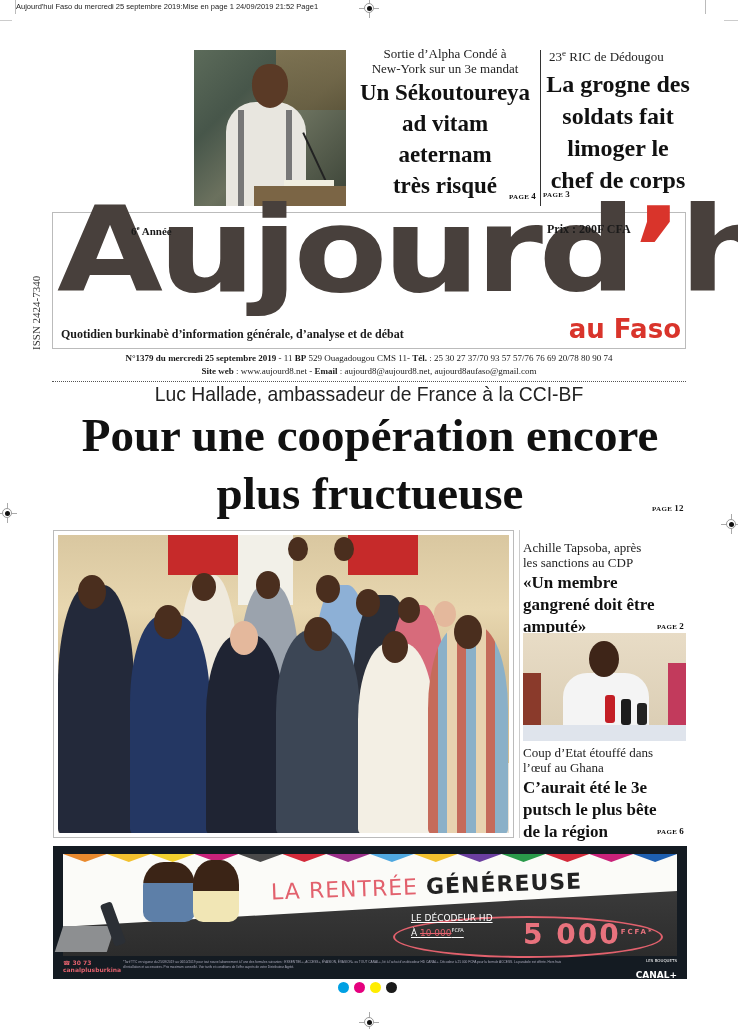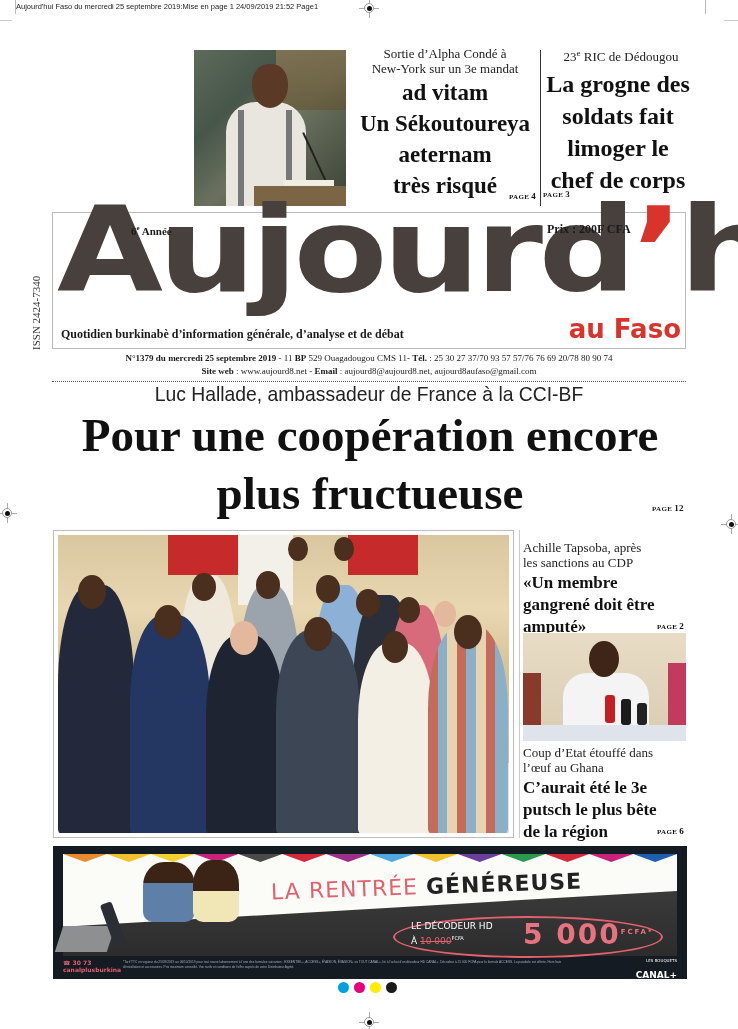--- a/index.html
+++ b/index.html
@@ -82,21 +82,21 @@
   
   .ad { position: absolute; left: 53px; top: 846px; width: 634px; height: 133px; background: #141b22; overflow: hidden; }
   .ad-white { position: absolute; left: 10px; top: 8px; width: 614px; height: 92px; background: #fbfbf8; clip-path: polygon(0 0, 100% 0, 100% 55%, 0 100%); }
   .ad-chalk { position: absolute; left: 10px; top: 45px; width: 614px; height: 65px; background: linear-gradient(180deg, #3a3a3a, #2c2c2c); clip-path: polygon(0 55%, 100% 0, 100% 100%, 0 100%); }
   .zigzag { position: absolute; left: 10px; top: 8px; width: 614px; height: 8px; display: flex; }
   .zigzag span { flex: 1; height: 8px; clip-path: polygon(0 0, 100% 0, 50% 100%); }
   .ad-title { position: absolute; left: 218px; top: 28px; font-family: "DejaVu Sans", sans-serif; font-size: 22px; letter-spacing: 1px; white-space: nowrap; transform: rotate(-2deg); }
   .ad-title .pink { color: #e2616d; }
   .ad-title .dark { color: #222; font-weight: bold; }
   .ad-oval { position: absolute; left: 340px; top: 70px; width: 270px; height: 42px; border: 2px solid #e2616d; border-radius: 50%; }
-  .ad-offer { position: absolute; left: 358px; top: 74px; font-family: "DejaVu Sans", sans-serif; font-size: 9px; color: #fff; line-height: 12px; }
+  .ad-offer { position: absolute; left: 358px; top: 66px; font-family: "DejaVu Sans", sans-serif; font-size: 9px; color: #fff; line-height: 12px; text-decoration: underline; }
   .ad-offer s { color: #e2616d; }
   .ad-price { position: absolute; left: 470px; top: 72px; font-family: "DejaVu Sans", sans-serif; font-weight: bold; font-size: 28px; color: #e8727d; letter-spacing: 2px; }
   .ad-price sup { font-size: 7px; }
   .ad-kids { position: absolute; left: 90px; top: 16px; width: 52px; height: 60px; border-radius: 40% 40% 10px 10px; background: linear-gradient(180deg, #3b2416 0 35%, #5d7fa8 35% 100%); }
   .ad-girl { position: absolute; left: 140px; top: 14px; width: 46px; height: 62px; border-radius: 40% 40% 10px 10px; background: linear-gradient(180deg, #3b2416 0 50%, #f1e6b5 50% 100%); }
   .ad-box { position: absolute; left: 6px; top: 80px; width: 52px; height: 26px; background: #8d8f91; transform: skewX(-18deg); }
   .ad-remote { position: absolute; left: 54px; top: 56px; width: 12px; height: 44px; background: #2b2f35; transform: rotate(-20deg); border-radius: 3px; }
   .ad-footer { position: absolute; left: 10px; top: 112px; width: 614px; height: 18px; }
   .ad-phone { position: absolute; left: 0; top: 1px; font-family: "DejaVu Sans", sans-serif; font-size: 6px; color: #e2616d; font-weight: bold; line-height: 7px; }
   .ad-legal { position: absolute; left: 60px; top: 2px; width: 440px; font-family: "Liberation Sans", sans-serif; font-size: 3.2px; color: #aab; line-height: 4.5px; }
@@ -134,33 +134,33 @@
     <div class="podium"></div>
     <div class="paper"></div>
 </div>
 
 <div class="teaser" style="left:350px;top:46px;width:190px;">
   <div class="kicker">
     <div>Sortie d’Alpha Condé à</div>
     <div>New-York sur un 3e mandat</div>
   </div>
   <div class="headline-bold" style="font-size:23px;line-height:31px;margin-top:1px;">
+    <div>Un Sékoutoureya</div>
     <div>ad vitam</div>
-    <div>Un Sékoutoureya</div>
     <div>aeternam</div>
     <div style="position:relative;"><span>très risqué</span>
       <span class="pageref" style="position:absolute;right:4px;bottom:0px;line-height:1;"><span>PAGE</span> <b>4</b></span>
     </div>
   </div>
 </div>
 
 <div class="col-divider" style="left:540px;top:50px;height:156px;"></div>
 
 <div class="teaser" style="left:543px;top:46px;width:150px;">
-  <div class="kicker" style="text-align:center;padding-left:6px;">
+  <div class="kicker" style="text-align:left;padding-left:6px;">
     <span>23</span><sup style="font-size:9px;">e</sup><span> RIC  de Dédougou</span>
   </div>
   <div class="headline-bold" style="font-size:24px;line-height:32px;margin-top:4px;">
     <div>La grogne des</div>
     <div>soldats fait</div>
     <div>limoger le</div>
     <div>chef  de corps</div>
   </div>
   <div class="pageref" style="text-align:left;padding-right:14px;margin-top:-7px;"><span>PAGE</span> <b>3</b></div>
 </div>

